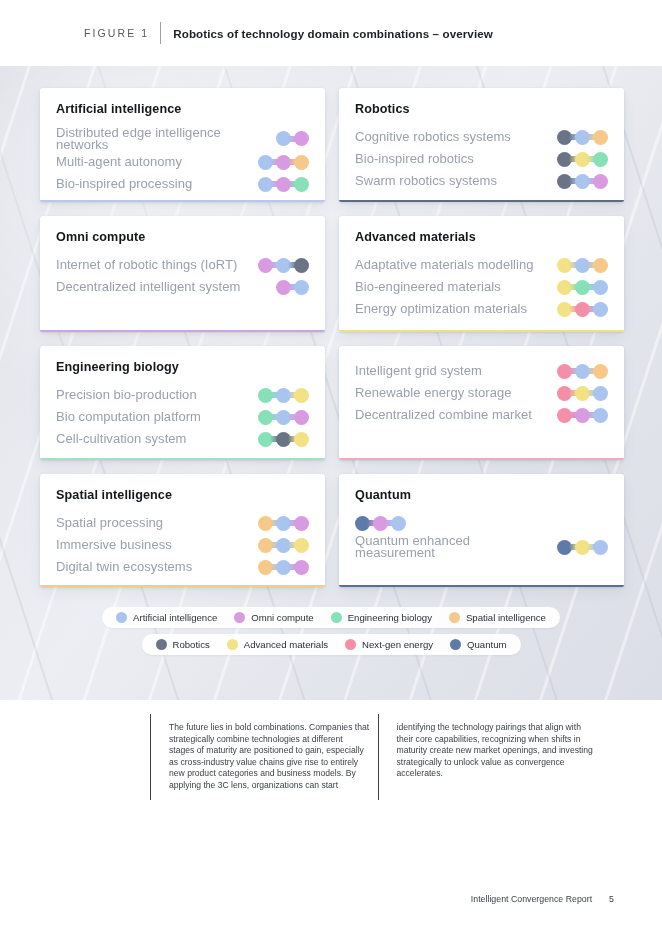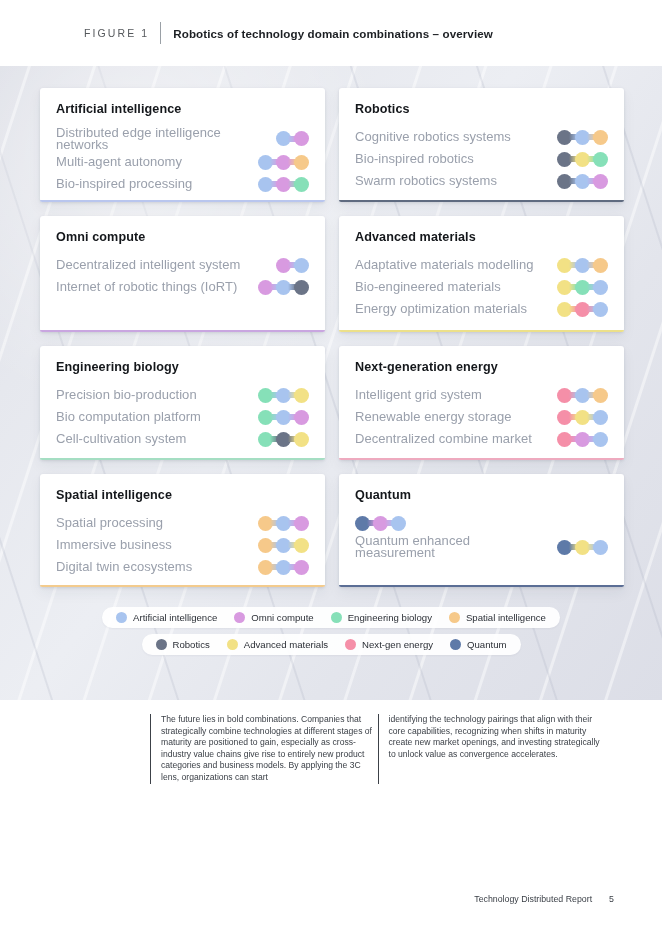--- a/index.html
+++ b/index.html
@@ -214,21 +214,21 @@
     margin-left: 150px;
     width: 455px;
   }
   .body-col {
     width: 228px;
     padding-left: 10px;
     box-sizing: border-box;
     border-left: 1px solid #3c4148;
   }
   .body-col p {
-    margin: 0;
+    margin: 8px;
     font-size: 8.6px;
     line-height: 11.6px;
     color: #3c4148;
   }
 
   
   .footer {
     position: absolute;
     left: 0; right: 0;
     bottom: 32px;
@@ -328,35 +328,35 @@
               <span class="link" style="background: linear-gradient(90deg, rgb(168, 196, 239), rgb(216, 154, 224));"></span>
               <span class="node" style="background: rgb(216, 154, 224);"></span>
             </div>
           </div>
         </div>
       </div>
       <div class="card card-h2" style="--accent: #c9a6e0;">
         <div class="card-title">Omni compute</div>
         <div class="rows">
           <div class="row">
-            <span class="row-label">Decentralized intelligent system</span>
-            <div class="combo">
-              <span class="node" style="background: rgb(216, 154, 224);"></span>
-              <span class="link" style="background: linear-gradient(90deg, rgb(216, 154, 224), rgb(168, 196, 239));"></span>
-              <span class="node" style="background: rgb(168, 196, 239);"></span>
-            </div>
-          </div>
-          <div class="row">
             <span class="row-label row-two-line">Internet of robotic things (IoRT)</span>
             <div class="combo">
               <span class="node" style="background: rgb(216, 154, 224);"></span>
               <span class="link" style="background: linear-gradient(90deg, rgb(216, 154, 224), rgb(168, 196, 239));"></span>
               <span class="node" style="background: rgb(168, 196, 239);"></span>
               <span class="link" style="background: linear-gradient(90deg, rgb(168, 196, 239), rgb(107, 116, 135));"></span>
               <span class="node" style="background: rgb(107, 116, 135);"></span>
+            </div>
+          </div>
+          <div class="row">
+            <span class="row-label">Decentralized intelligent system</span>
+            <div class="combo">
+              <span class="node" style="background: rgb(216, 154, 224);"></span>
+              <span class="link" style="background: linear-gradient(90deg, rgb(216, 154, 224), rgb(168, 196, 239));"></span>
+              <span class="node" style="background: rgb(168, 196, 239);"></span>
             </div>
           </div>
         </div>
       </div>
       <div class="card card-h2" style="--accent: #ece08a;">
         <div class="card-title">Advanced materials</div>
         <div class="rows">
           <div class="row">
             <span class="row-label">Adaptative materials modelling</span>
             <div class="combo">
@@ -418,21 +418,20 @@
               <span class="node" style="background: rgb(134, 224, 184);"></span>
               <span class="link" style="background: linear-gradient(90deg, rgb(134, 224, 184), rgb(107, 116, 135));"></span>
               <span class="node" style="background: rgb(107, 116, 135);"></span>
               <span class="link" style="background: linear-gradient(90deg, rgb(107, 116, 135), rgb(242, 225, 133));"></span>
               <span class="node" style="background: rgb(242, 225, 133);"></span>
             </div>
           </div>
         </div>
       </div>
       <div class="card card-h3" style="--accent: #eeaabf;">
-        <div class="card-title">Next-generation energy</div>
         <div class="rows">
           <div class="row">
             <span class="row-label">Intelligent grid system</span>
             <div class="combo">
               <span class="node" style="background: rgb(245, 143, 168);"></span>
               <span class="link" style="background: linear-gradient(90deg, rgb(245, 143, 168), rgb(168, 196, 239));"></span>
               <span class="node" style="background: rgb(168, 196, 239);"></span>
               <span class="link" style="background: linear-gradient(90deg, rgb(168, 196, 239), rgb(246, 201, 138));"></span>
               <span class="node" style="background: rgb(246, 201, 138);"></span>
             </div>
@@ -565,15 +564,15 @@
     <div class="body-col">
       <p>The future lies in bold combinations. Companies that strategically combine technologies at different stages of maturity are positioned to gain, especially as cross-industry value chains give rise to entirely new product categories and business models. By applying the 3C lens, organizations can start</p>
     </div>
     <div class="body-col">
       <p>identifying the technology pairings that align with their core capabilities, recognizing when shifts in maturity create new market openings, and investing strategically to unlock value as convergence accelerates.</p>
     </div>
   </div>
 </div>
 
 <div class="footer">
-  <span class="footer-title">Technology Distributed Report</span>
+  <span class="footer-title">Intelligent Convergence Report</span>
   <span class="footer-page">5</span>
 </div>
 
 </body></html>

